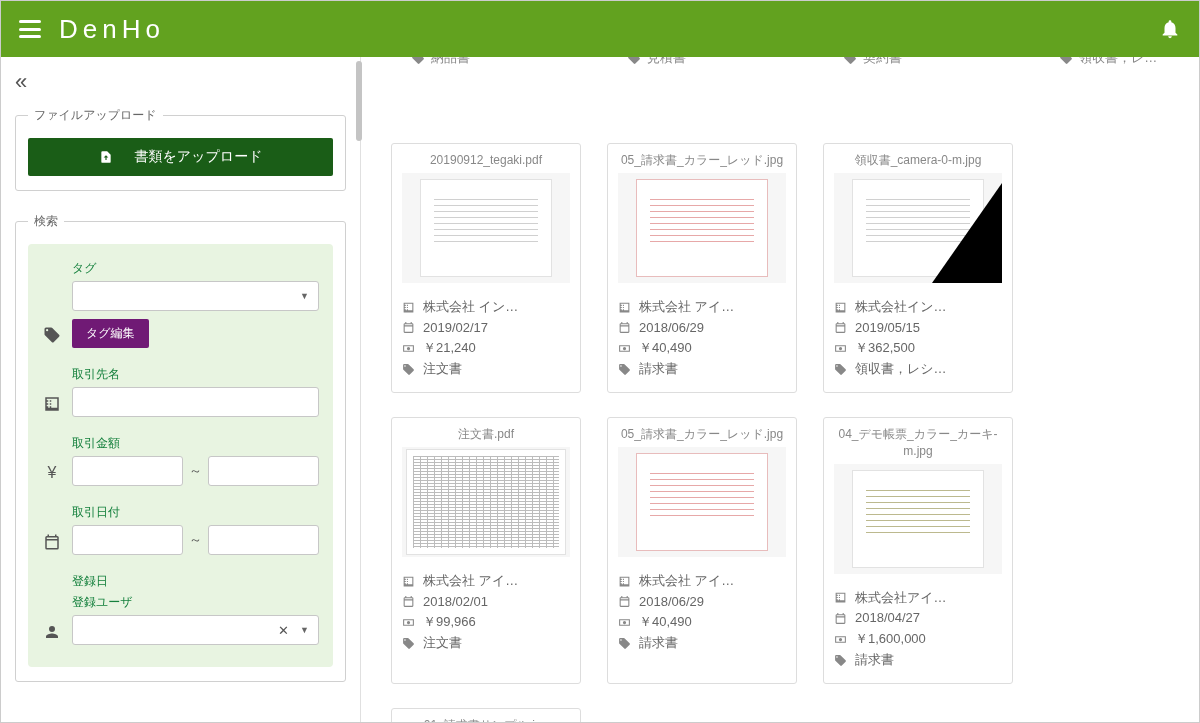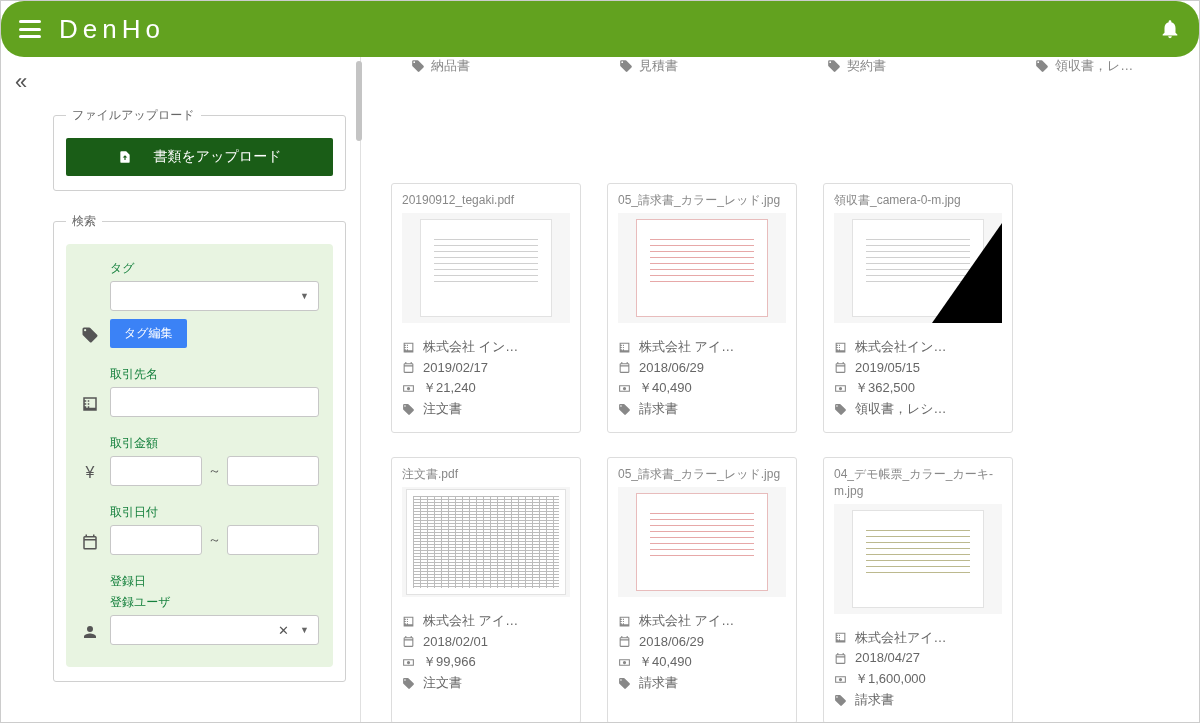--- a/index.html
+++ b/index.html
@@ -14,21 +14,20 @@
     position: relative;
   }
   
   .header {
     height: 56px;
     background: #62a21f;
     display: flex;
     align-items: center;
     padding: 0 18px;
     color: #fff;
-    border-radius: 23px;
   }
   .hamburger { width: 22px; height: 18px; cursor: pointer; display:flex; flex-direction:column; justify-content:space-between;}
   .hamburger span { display:block; height:3px; background:#fff; border-radius:2px;}
   .logo { margin-left: 18px; font-size: 26px; letter-spacing: 5px; font-weight: 500;}
   .header-spacer { flex:1; }
   .bell { width: 22px; height:22px; fill:#fff; cursor:pointer;}
   
   .body-row { display:flex; height: calc(100% - 56px);}
   .sidebar {
     width: 360px;
@@ -36,21 +35,20 @@
     padding: 8px 14px 0 14px;
     overflow-y: auto;
     position: relative;
   }
   .collapse-btn { font-size: 22px; color:#555; cursor:pointer; letter-spacing:-6px; padding:4px 0 12px 0;}
   fieldset {
     border: 1px solid #d0d0d0;
     border-radius: 3px;
     padding: 14px 12px;
     margin-bottom: 22px;
-    margin-left: 38px;
   }
   legend { font-size: 12px; color:#666; padding: 0 6px; }
   .upload-btn {
     width: 100%;
     background: #1a5d17;
     color: #fff;
     border: none;
     height: 38px;
     font-size: 14px;
     display:flex;
@@ -80,48 +78,48 @@
     background:#fff;
     font-size:13px;
     padding: 0 8px;
   }
   .sf-select{ appearance:none; position:relative;}
   .select-wrap{position:relative;}
   .select-wrap::after{
     content:"▼"; font-size:9px; color:#666; position:absolute; right:10px; top:50%; transform:translateY(-50%); pointer-events:none;
   }
   .tag-edit-btn{
-    background:#3b82f6; color:#fff; border:none; font-size:12px; padding:6px 14px; border-radius:2px; margin-top:8px; cursor:pointer;
+    background:#701a75; color:#fff; border:none; font-size:12px; padding:6px 14px; border-radius:2px; margin-top:8px; cursor:pointer;
   }
   .range-row{ display:flex; align-items:center; gap:6px;}
   .range-row input{ flex:1; min-width:0;}
   .tilde{ font-size:13px; color:#555;}
   .user-select-wrap{ position:relative; }
   .user-select-wrap .clear-x{
     position:absolute; right:30px; top:50%; transform:translateY(-50%); font-size:13px; color:#555; cursor:pointer;
   }
   .user-select-wrap::after{
     content:"▼"; font-size:9px; color:#666; position:absolute; right:10px; top:50%; transform:translateY(-50%); pointer-events:none;
   }
   
   .main {
     flex:1;
     padding: 0 20px 20px 30px;
     overflow:hidden;
     position:relative;
   }
   .top-tags-strip{
     display:flex;
-    gap:18px;
-    padding: 0 20px;
+    gap:26px;
+    padding: 8px 20px;
     height:18px;
     overflow:hidden;
     align-items:flex-end;
     border-bottom:0;
-    margin-bottom: 108px;
+    margin-bottom: 68px;
   }
   .strip-item{ display:flex; align-items:center; gap:6px; color:#888; font-size:13px; width:190px; flex-shrink:0;}
   .strip-item svg{ width:14px; height:14px; fill:#888;}
   .cards{
     display:flex;
     flex-wrap:wrap;
     gap: 24px 26px;
   }
   .card{
     width: 190px;
@@ -131,20 +129,21 @@
     display:flex;
     flex-direction:column;
     overflow:hidden;
   }
   .card-fn{
     font-size:12px;
     color:#888;
     padding:8px 10px 4px 10px;
     line-height:1.4;
     min-height: 20px;
+    text-align: center;
   }
   .card-preview{
     height:110px;
     margin: 0 10px 8px 10px;
     background: #f6f6f6;
     position:relative;
     overflow:hidden;
   }
   .preview-doc{
     position:absolute; inset:6px 18px; background:#fff; border:1px solid #e2e2e2;

